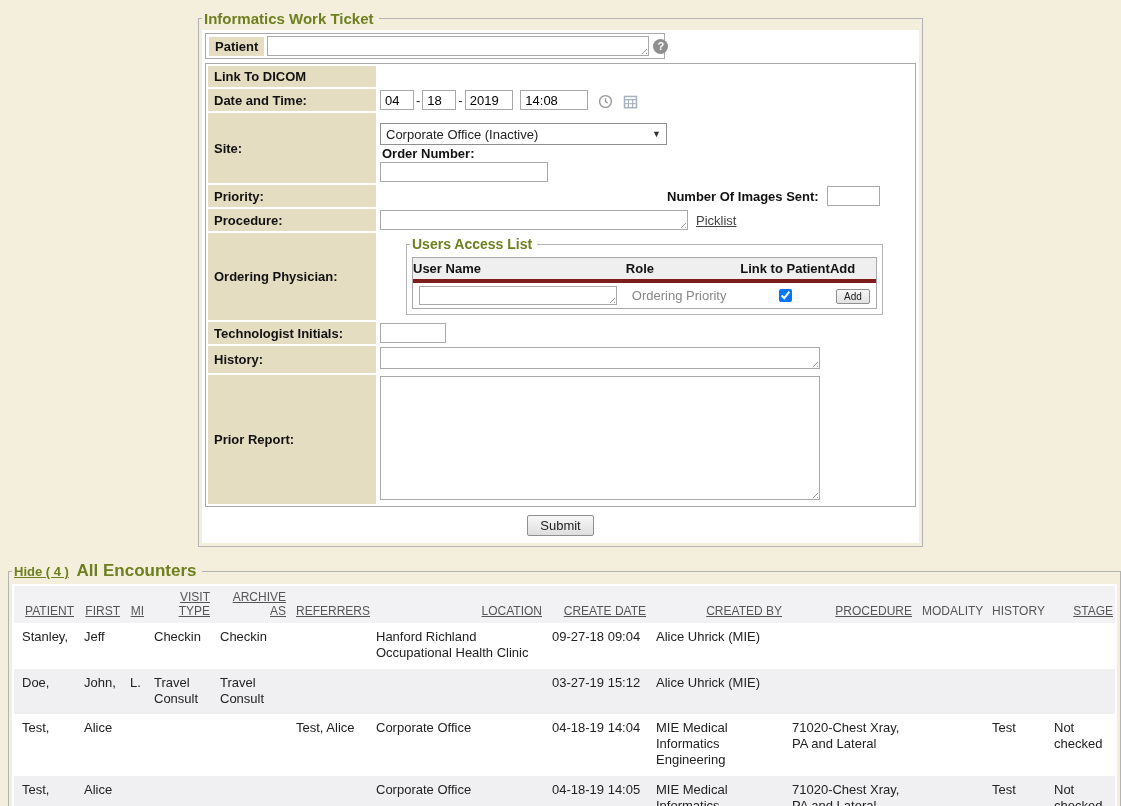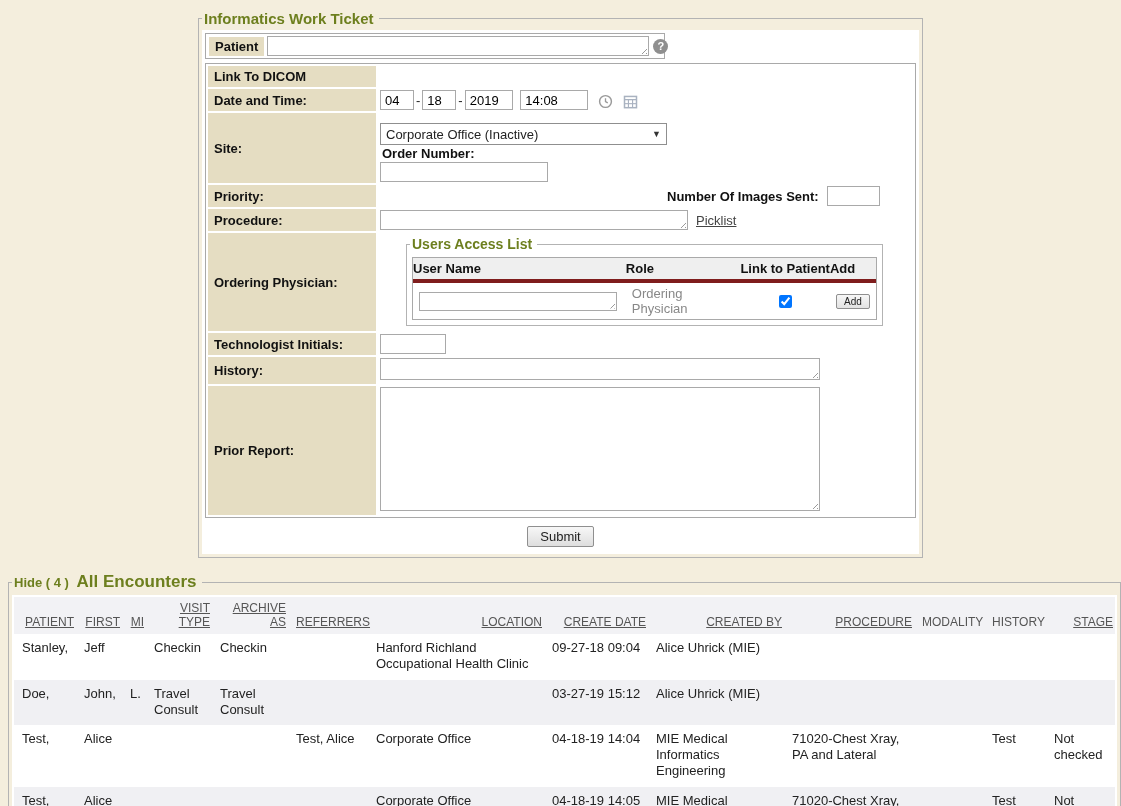--- a/index.html
+++ b/index.html
@@ -103,21 +103,21 @@
   .submit-row { text-align:center; padding:6px 0 4px 0; background:#fff; margin:2px 1px 1px 1px; }
   .btn {
     font-family:"Liberation Sans",sans-serif; font-size:13px; color:#222;
     background:linear-gradient(#f7f7f7,#dedede); border:1px solid #8f8f8f;
     border-radius:2px; padding:2px 12px; cursor:pointer;
   }
 
   
   .encounters-fs { margin-top:14px; width:1105px; }
   .enc-legend { font-size:13px; }
-  .hide-link { color:#6d7f1e; font-weight:bold; font-size:13px; cursor:pointer; }
+  .hide-link { color:#6d7f1e; font-weight:bold; text-decoration:underline; font-size:13px; cursor:pointer; }
   .enc-title { color:#6d7f1e; font-weight:bold; font-size:17px; margin-left:4px; }
 
   .enc-table { width:100%; border-collapse:collapse; table-layout:fixed; background:#fff; }
   .enc-table th {
     background:#f2f2f5; color:#555; font-weight:normal; font-size:12px;
     text-align:right; vertical-align:bottom; padding:4px 2px 5px 8px;
   }
   .enc-table th .hdr-link { text-decoration:underline; cursor:pointer; }
   .enc-table td {
     font-size:13px; color:#222; vertical-align:top;
@@ -218,21 +218,21 @@
                     <tr>
                       <th>User Name</th>
                       <th>Role</th>
                       <th>Link to Patient</th>
                       <th>Add</th>
                     </tr>
                   </thead>
                   <tbody>
                     <tr>
                       <td><span class="ta"><input type="text" style="width: 198px; height: 19px;" value=""></span></td>
-                      <td class="role-txt">Ordering Physician</td>
+                      <td class="role-txt">Ordering Priority</td>
                       <td class="chk-cell"><input type="checkbox" checked="" style=""></td>
                       <td class="add-cell"><button class="mini-btn">Add</button></td>
                     </tr>
                   </tbody>
                 </table>
               </div>
             </fieldset>
           </div>
         </div>
 

